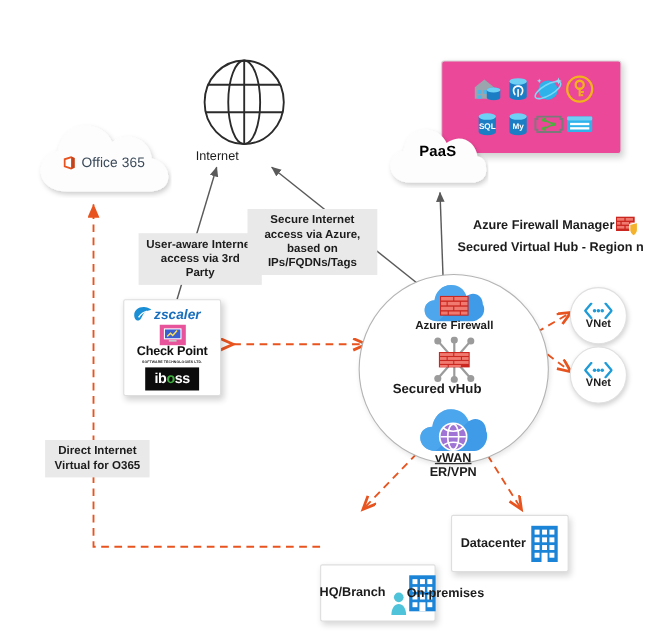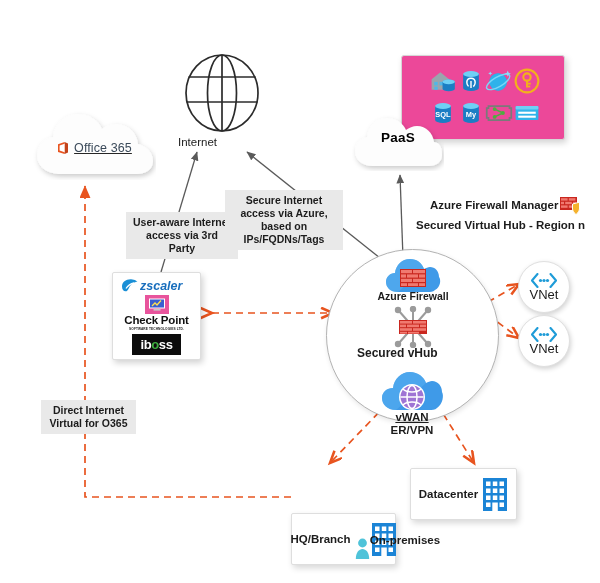--- a/index.html
+++ b/index.html
@@ -49,21 +49,20 @@
 
   
   #office365 { left: 33px; top: 108px; width: 123px; height: 72px; }
   #o365-inner {
     position: absolute;
     left: 0; top: 0; width: 100%; height: 100%;
     display: flex; align-items: center; justify-content: center;
     gap: 5px;
     padding-top: 8px;
     box-sizing: border-box;
-    text-decoration: underline;
   }
   #o365-text {
     font-size: 12.5px;
     color: #3b4a5a;
     font-weight: 400;
     letter-spacing: .1px;
   }
   .o365-logo { width: 12px; height: 14px; flex: 0 0 auto; }
 
   
@@ -204,22 +203,22 @@
     box-shadow: 1px 2px 5px rgba(0,0,0,.18);
     display: flex;
     flex-direction: column;
     align-items: center;
     justify-content: center;
     gap: 0px;
   }
   #vnet1 { left: 518px; top: 261px; }
   #vnet2 { left: 518px; top: 315px; }
   .vnet-label {
-    font-size: 13px;
-    font-weight: 400;
+    font-size: 10px;
+    font-weight: 700;
     color: #1c1c1c;
     margin-top: -1px;
   }
   .vnet-glyph { width: 26px; height: 15px; }
 
   
   .onprem {
     height: 52px;
     background: #ffffff;
     border: 1px solid #dedede;

